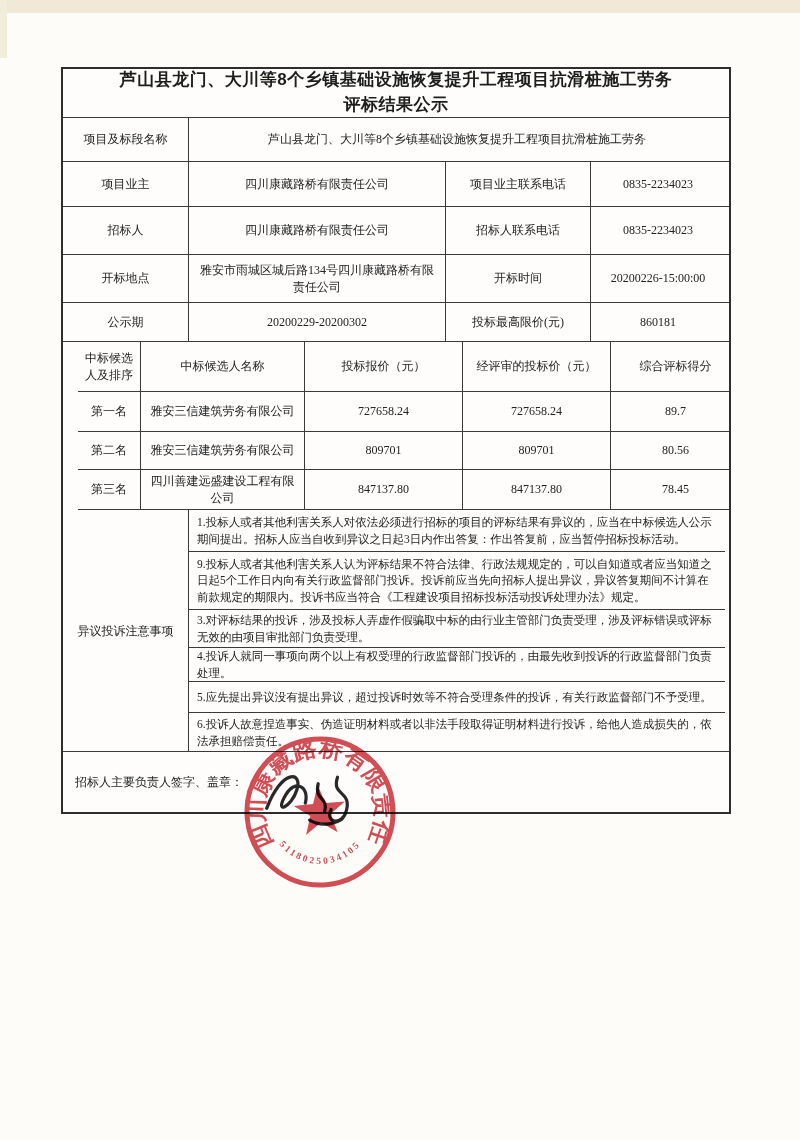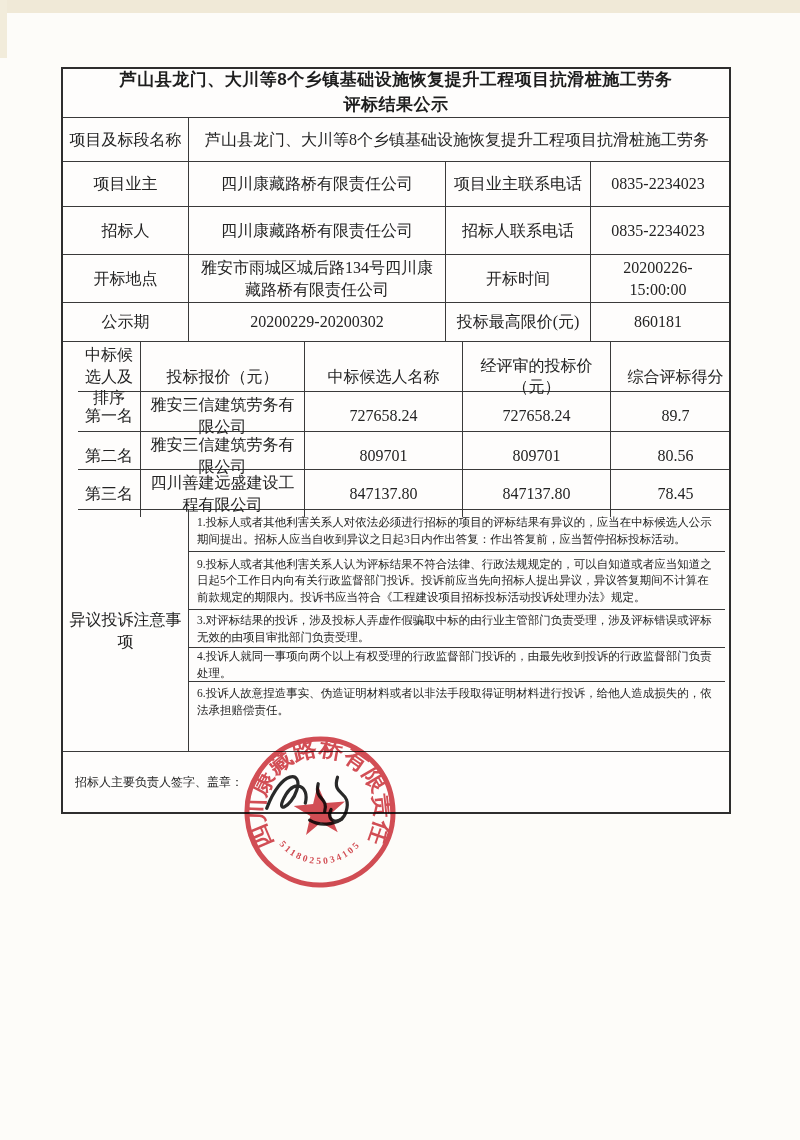--- a/index.html
+++ b/index.html
@@ -6,21 +6,21 @@
   body{background:#ffffff;font-family:"Liberation Serif","DejaVu Serif",serif;}
   .page{position:relative;width:800px;height:1140px;background:#fdfcf9;overflow:hidden;}
   .scan-top-band{position:absolute;top:0;left:0;width:800px;height:13px;background:#f0e9d7;}
   .scan-left-band{position:absolute;top:0;left:0;width:7px;height:58px;background:#f2ecdb;}
 
   .doc-table{position:absolute;left:61px;top:67px;width:666px;border:2px solid #2e2e2e;
              color:#232323;background:rgba(255,255,255,0.45);}
   .row{display:grid;border-bottom:1px solid #3a3a3a;box-sizing:border-box;}
   .row:last-child{border-bottom:none;}
   .cell{border-right:1px solid #3a3a3a;display:flex;align-items:center;justify-content:center;
-        text-align:center;padding:2px 6px;box-sizing:border-box;font-size:16px;line-height:1.35;}
+        text-align:center;padding:2px 6px;box-sizing:border-box;font-size:12px;line-height:1.35;}
   .cell:last-child{border-right:none;}
 
   .t-title{height:49px;display:flex;flex-direction:column;align-items:center;justify-content:center;
            font-family:"Liberation Sans","DejaVu Sans",sans-serif;font-weight:bold;font-size:17px;
            line-height:1.45;letter-spacing:.5px;color:#1d1d1d;}
   .cols-info{grid-template-columns:126px 257px 145px 134px;}
   .cols-info2{grid-template-columns:126px 536px;}
   .cols-cand{grid-template-columns:63px 164px 158px 148px 129px;margin-left:15px;}
   .cols-notes{grid-template-columns:126px 536px;}
   .r1{height:44px}.r2{height:45px}.r3{height:48px}.r4{height:48px}.r5{height:39px}
@@ -81,22 +81,22 @@
 
     <div class="row cols-info r5">
       <div class="cell">公示期</div>
       <div class="cell">20200229-20200302</div>
       <div class="cell">投标最高限价(元)</div>
       <div class="cell">860181</div>
     </div>
 
     <div class="row cols-cand ch">
       <div class="cell">中标候选人及排序</div>
+      <div class="cell">中标候选人名称</div>
       <div class="cell">投标报价（元）</div>
-      <div class="cell">中标候选人名称</div>
       <div class="cell">经评审的投标价（元）</div>
       <div class="cell">综合评标得分</div>
     </div>
 
     <div class="row cols-cand c1">
       <div class="cell">第一名</div>
       <div class="cell">雅安三信建筑劳务有限公司</div>
       <div class="cell">727658.24</div>
       <div class="cell">727658.24</div>
       <div class="cell">89.7</div>
@@ -118,20 +118,21 @@
       <div class="cell">78.45</div>
     </div>
 
     <div class="row cols-notes notes-grid">
       <div class="cell">异议投诉注意事项</div>
       <div class="notes-col">
         <div class="note n1">1.投标人或者其他利害关系人对依法必须进行招标的项目的评标结果有异议的，应当在中标候选人公示期间提出。招标人应当自收到异议之日起3日内作出答复：作出答复前，应当暂停招标投标活动。</div>
         <div class="note n2">9.投标人或者其他利害关系人认为评标结果不符合法律、行政法规规定的，可以自知道或者应当知道之日起5个工作日内向有关行政监督部门投诉。投诉前应当先向招标人提出异议，异议答复期间不计算在前款规定的期限内。投诉书应当符合《工程建设项目招标投标活动投诉处理办法》规定。</div>
         <div class="note n3">3.对评标结果的投诉，涉及投标人弄虚作假骗取中标的由行业主管部门负责受理，涉及评标错误或评标无效的由项目审批部门负责受理。</div>
         <div class="note n4">4.投诉人就同一事项向两个以上有权受理的行政监督部门投诉的，由最先收到投诉的行政监督部门负责处理。</div>
+        <div class="note n5">5.应先提出异议没有提出异议，超过投诉时效等不符合受理条件的投诉，有关行政监督部门不予受理。</div>
         <div class="note n6">6.投诉人故意捏造事实、伪造证明材料或者以非法手段取得证明材料进行投诉，给他人造成损失的，依法承担赔偿责任。</div>
       </div>
     </div>
 
     <div class="row foot">
       <div class="foot-cell" style="width:100%;">招标人主要负责人签字、盖章：</div>
     </div>
 
   </div>
 

